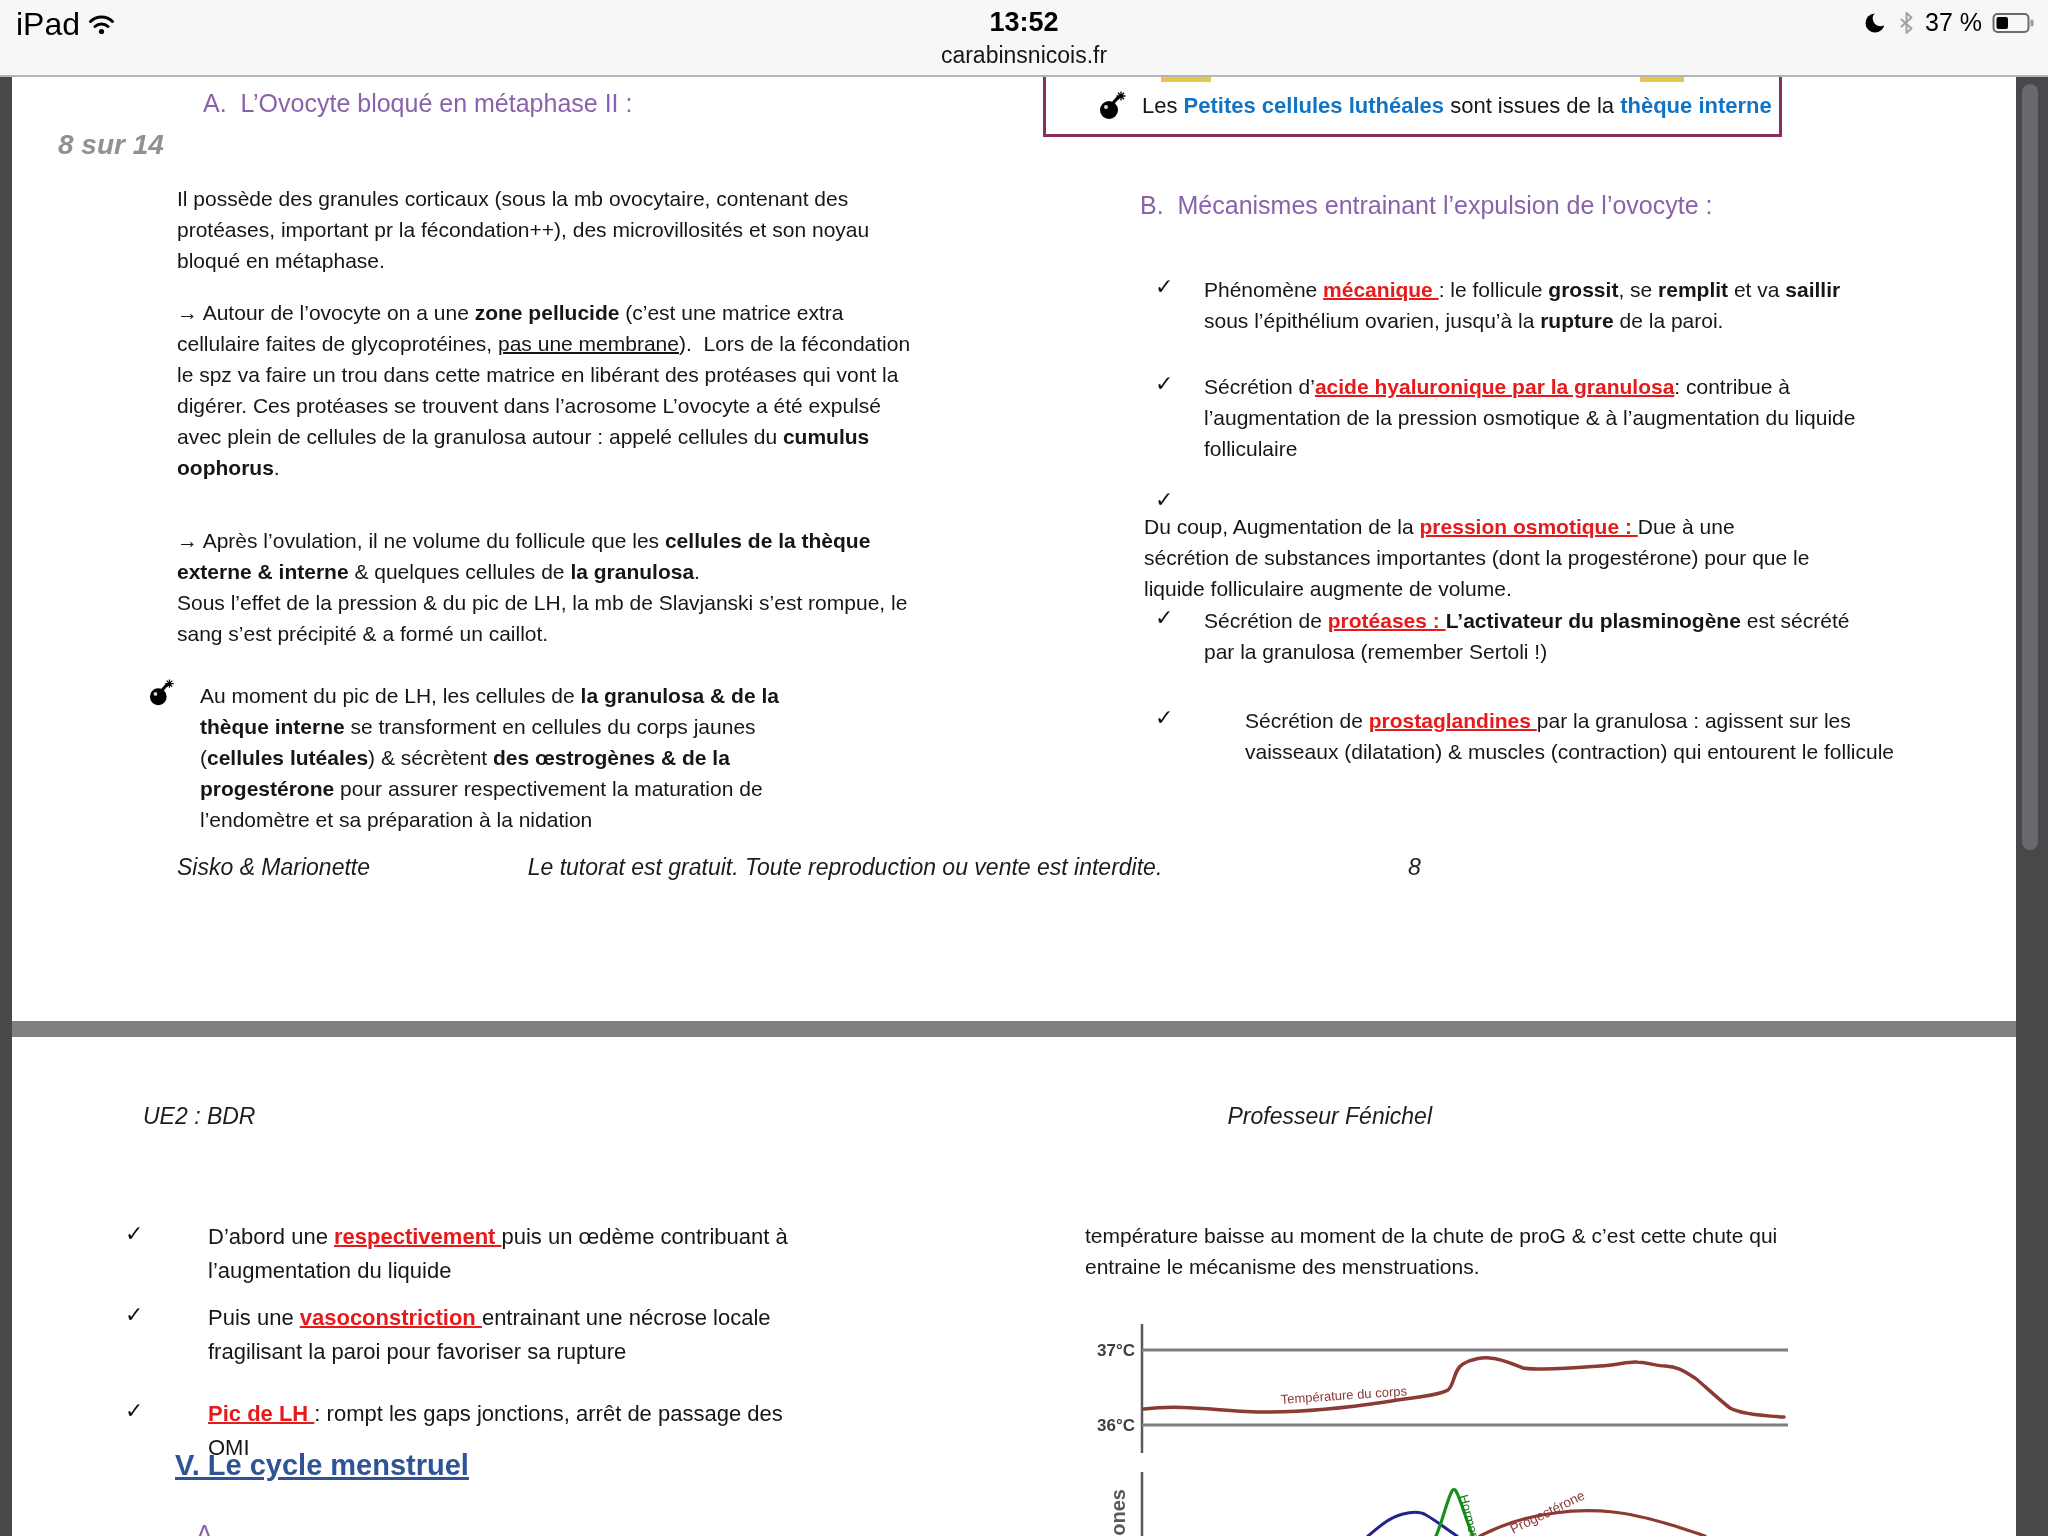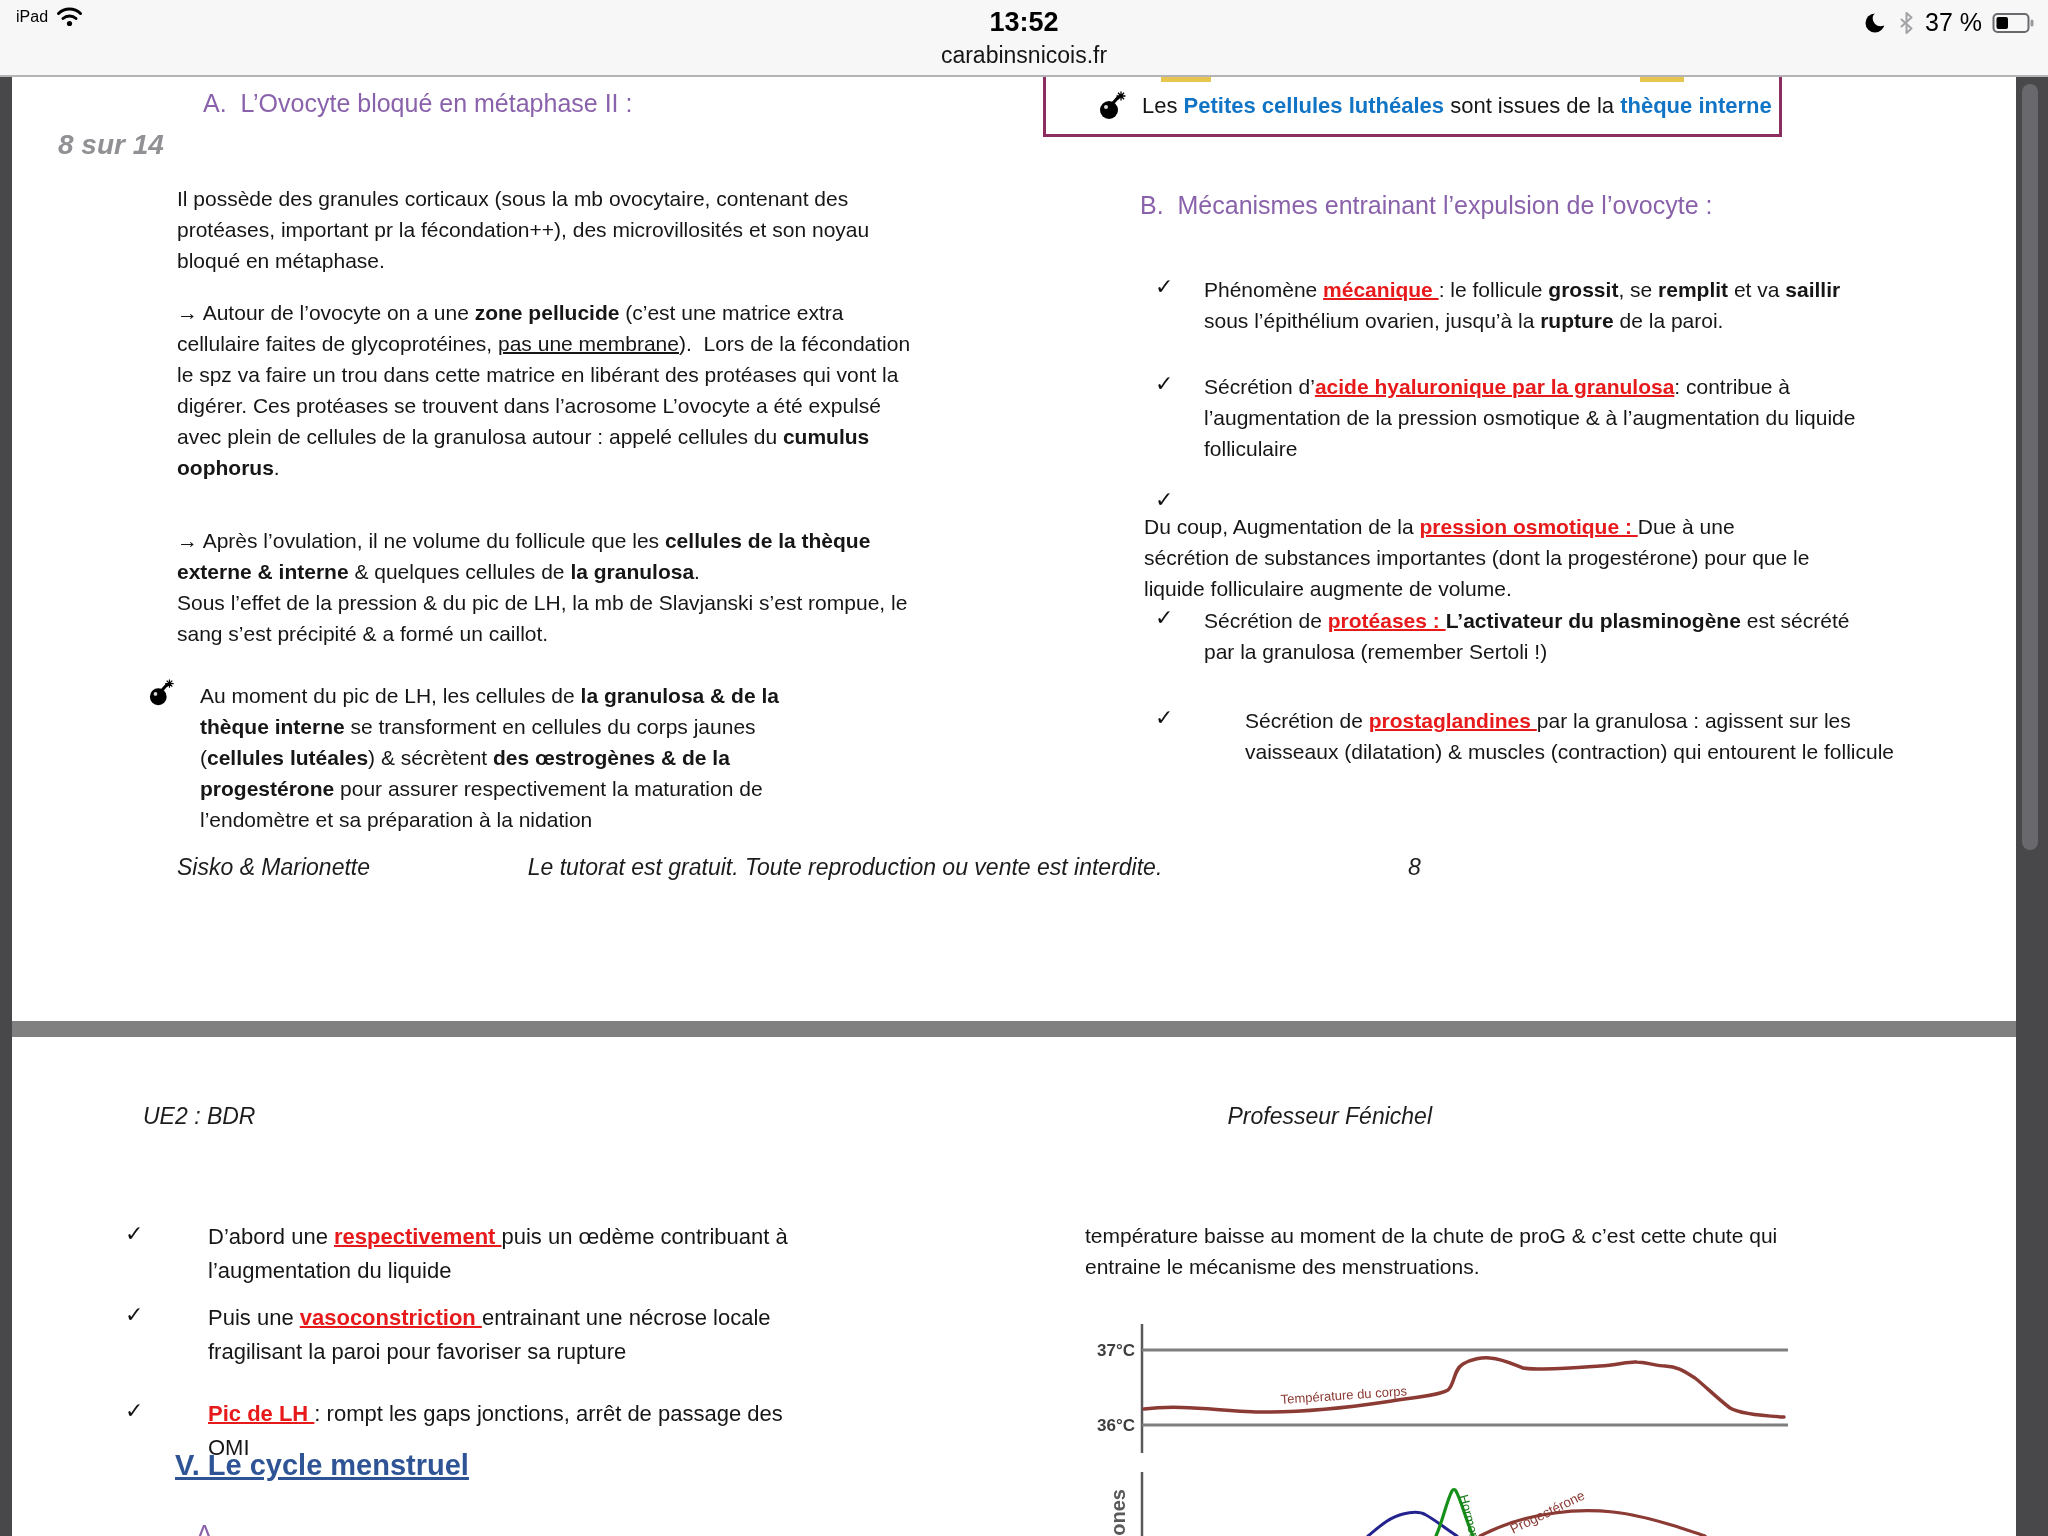--- a/index.html
+++ b/index.html
@@ -5,21 +5,21 @@
   html,body{margin:0;padding:0;background:#222;}
   #screen{position:relative;width:2048px;height:1536px;overflow:hidden;
           background:#48484b;font-family:"Liberation Sans","DejaVu Sans",sans-serif;
           -webkit-font-smoothing:antialiased;}
   .abs{position:absolute;}
 
   
   #chrome{position:absolute;left:0;top:0;width:2048px;height:77px;background:#f7f7f8;
           border-bottom:2px solid #b4b4b6;box-sizing:border-box;}
   .statusrow{position:absolute;left:0;top:6px;width:100%;height:32px;color:#000;}
-  .st-left{position:absolute;left:16px;top:0;display:flex;align-items:center;gap:8px;font-size:16px;}
+  .st-left{position:absolute;left:16px;top:0;display:flex;align-items:center;gap:8px;font-size:32px;}
   .st-time{position:absolute;left:0;top:1px;width:100%;text-align:center;font-size:27px;font-weight:700;}
   .st-right{position:absolute;right:14px;top:2px;display:flex;align-items:center;gap:10px;font-size:25px;}
   .urlrow{position:absolute;left:0;top:42px;width:100%;text-align:center;font-size:23px;color:#161616;}
 
   
   .page{position:absolute;left:12px;width:2004px;background:#fff;overflow:hidden;color:#161616;}
   #page1{top:77px;height:944px;}
   #separator{position:absolute;left:12px;top:1021px;width:2004px;height:16px;background:#808080;}
   #page2{top:1037px;height:499px;}
   #scrollthumb{position:absolute;left:2022px;top:84px;width:16px;height:766px;border-radius:8px;background:#69696d;}

